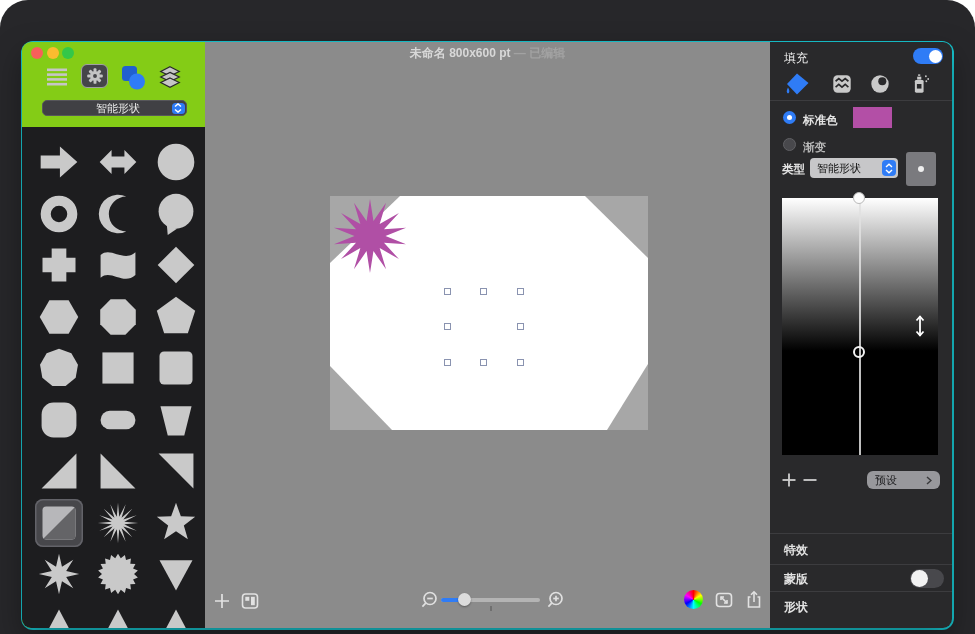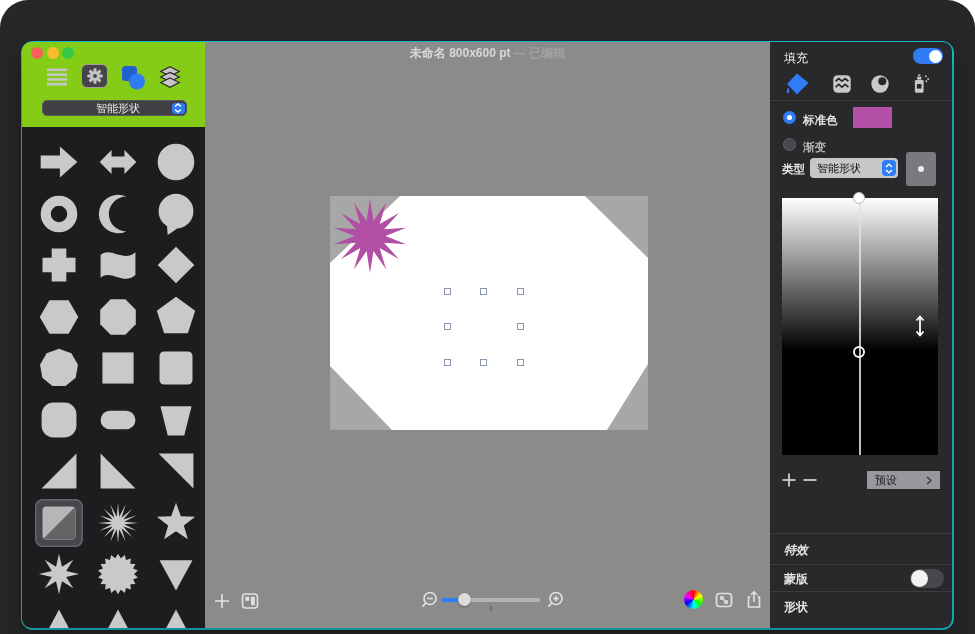--- a/index.html
+++ b/index.html
@@ -59,21 +59,21 @@
   .type-dd .stepper { position:absolute; right:2px; top:2px; width:14px; height:16px; background:#2f7cf6; border-radius:4px; display:flex; align-items:center; justify-content:center; }
   .grad-style-btn { position:absolute; left:136px; top:110px; width:30px; height:34px; background:#7a7a7e; border-radius:3px; }
   .grad-style-btn::after { content:""; position:absolute; left:12px; top:14px; width:6px; height:6px; border-radius:50%; background:#efefef; }
   .grad-editor { position:absolute; left:12px; top:156px; width:156px; height:257px; background:linear-gradient(180deg,#ffffff 0%,#000000 59.5%); }
   .grad-line { position:absolute; left:77px; top:0; width:1.5px; height:100%; background:rgba(225,225,225,.85); }
   .gstop { position:absolute; border-radius:50%; }
   .gstop.filled { left:71px; width:12px; height:12px; background:#fdfdfd; border:1px solid #b9b9b9; }
   .gstop.hollow { left:71px; width:12px; height:12px; border:2px solid #f2f2f2; background:transparent; }
   .grad-updown { position:absolute; left:131px; top:115px; }
   .pm-btn { position:absolute; color:#cfcfcf; }
-  .presets-btn { position:absolute; left:97px; top:429px; width:73px; height:18px; background:#98989c; border-radius:0; color:#1d1d1f; font-size:11px; display:flex; align-items:center; justify-content:space-between; padding:0 8px; }
+  .presets-btn { position:absolute; left:97px; top:429px; width:73px; height:18px; background:#98989c; border-radius:6px; color:#1d1d1f; font-size:11px; display:flex; align-items:center; justify-content:space-between; padding:0 8px; }
   .sect-label { position:absolute; left:14px; font-size:12px; font-weight:600; color:#e3e3e3; }
 </style>
 </head>
 <body>
 
 <svg width="0" height="0" style="position:absolute">
   <defs>
     <clipPath id="dsqc">
         <rect x="6" y="6" width="36" height="36" rx="4"></rect>
       </clipPath>
@@ -543,21 +543,21 @@
           </svg>
       </span>
       <div class="presets-btn">
         <span>预设</span>
         <svg width="6" height="9" viewBox="0 0 6 9" fill="none" stroke="#3a3a3c" stroke-width="1.5">
             <path d="M1,1 L5,4.5 L1,8"></path>
           </svg>
       </div>
 
       <div class="divider" style="top:491px;"></div>
-      <div class="sect-label" style="top:500px;font-style:italic;">特效</div>
+      <div class="sect-label" style="top:500px;">特效</div>
       <div class="divider" style="top:522px;"></div>
       <div class="sect-label" style="top:529px;">蒙版</div>
       <div class="toggle-off" style="left:140px;top:527px;">
           <i></i>
         </div>
       <div class="divider" style="top:549px;"></div>
       <div class="sect-label" style="top:557px;">形状</div>
     </div>
   </div>
 </div>

